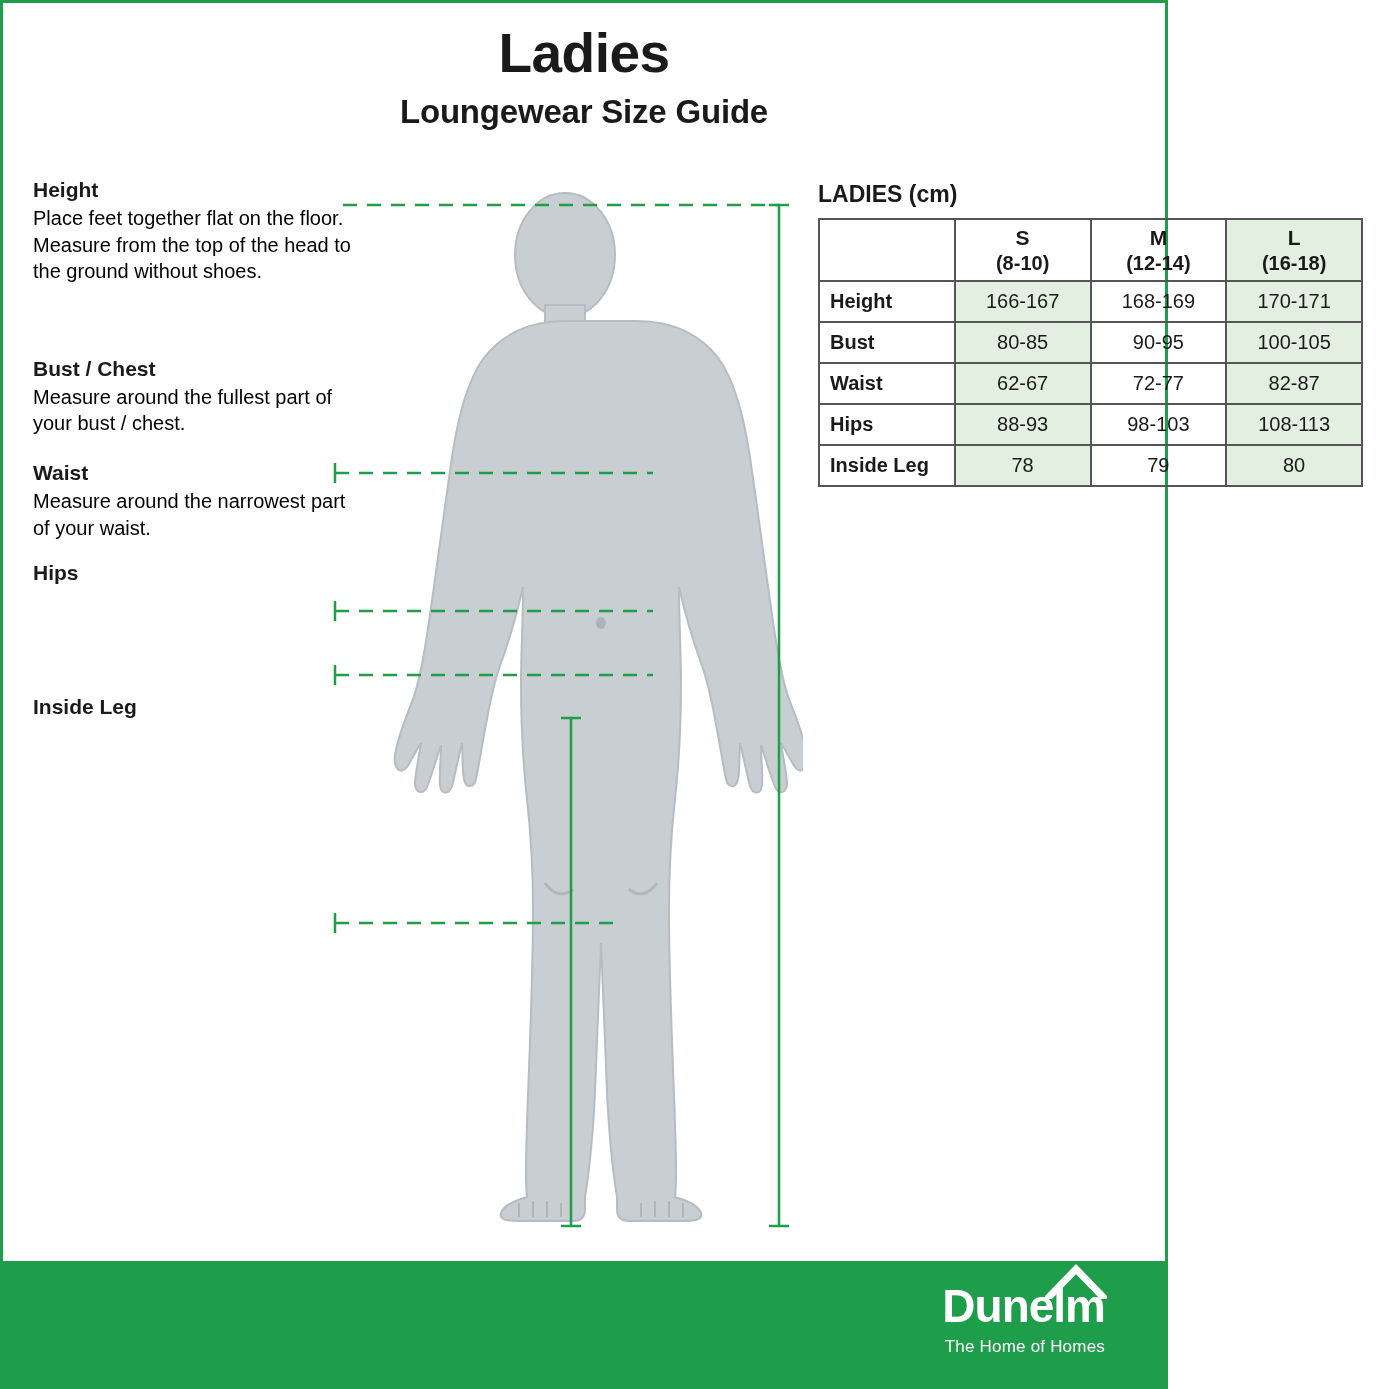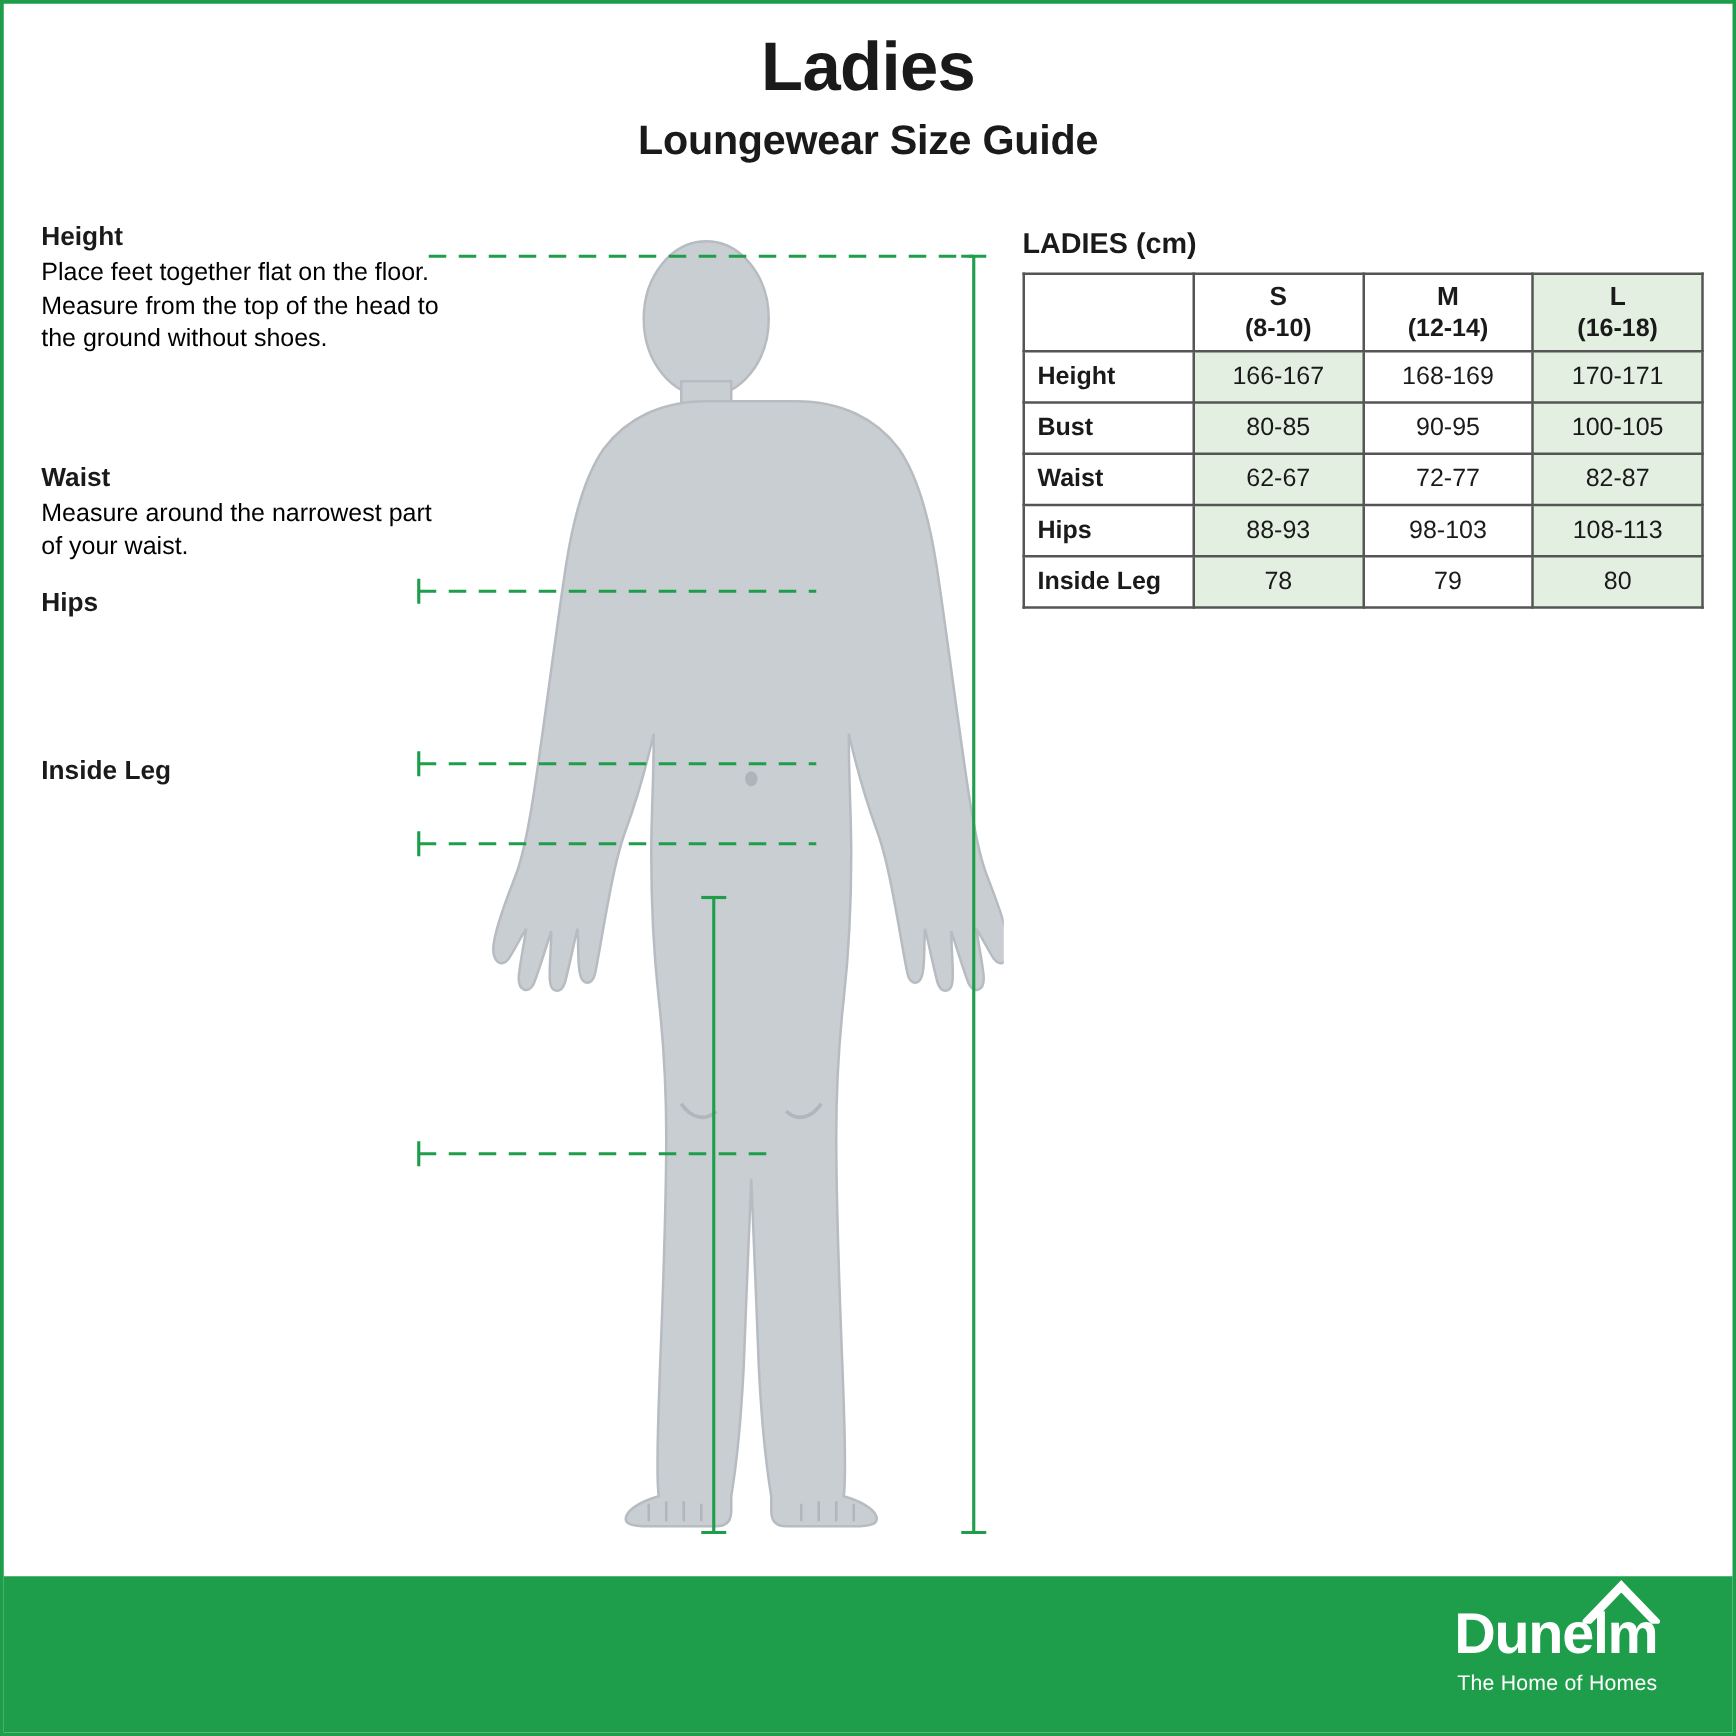--- a/index.html
+++ b/index.html
@@ -8,21 +8,21 @@
     width: 1389px;
     height: 1389px;
     background: #ffffff;
     font-family: "Liberation Sans", sans-serif;
     color: #1a1a1a;
     position: relative;
     overflow: hidden;
   }
   .page {
     position: relative;
-    width: 1389px;
+    width: 1168px;
     height: 1389px;
     border: 3px solid #1e9e4a;
     background: #ffffff;
   }
   
   .header {
     text-align: center;
     padding-top: 22px;
   }
   .title {
@@ -149,20 +149,24 @@
     <h1 class="title">Ladies</h1>
     <h2 class="subtitle">Loungewear Size Guide</h2>
   </div>
 
   <div class="desc-col">
     <div class="desc-block">
       <h3>Height</h3>
       <p>Place feet together flat on the floor. Measure from the top of the head to the ground without shoes.</p>
     </div>
     <div class="spacer-a"></div>
+    <div class="desc-block">
+      <h3>Bust / Chest</h3>
+      <p>Measure around the fullest part of your bust / chest.</p>
+    </div>
     <div class="spacer-b"></div>
     <div class="desc-block">
       <h3>Waist</h3>
       <p>Measure around the narrowest part of your waist.</p>
     </div>
     <div class="spacer-c"></div>
     <div class="desc-block">
       <h3>Hips</h3>
     </div>
     <div class="spacer-d"></div>

